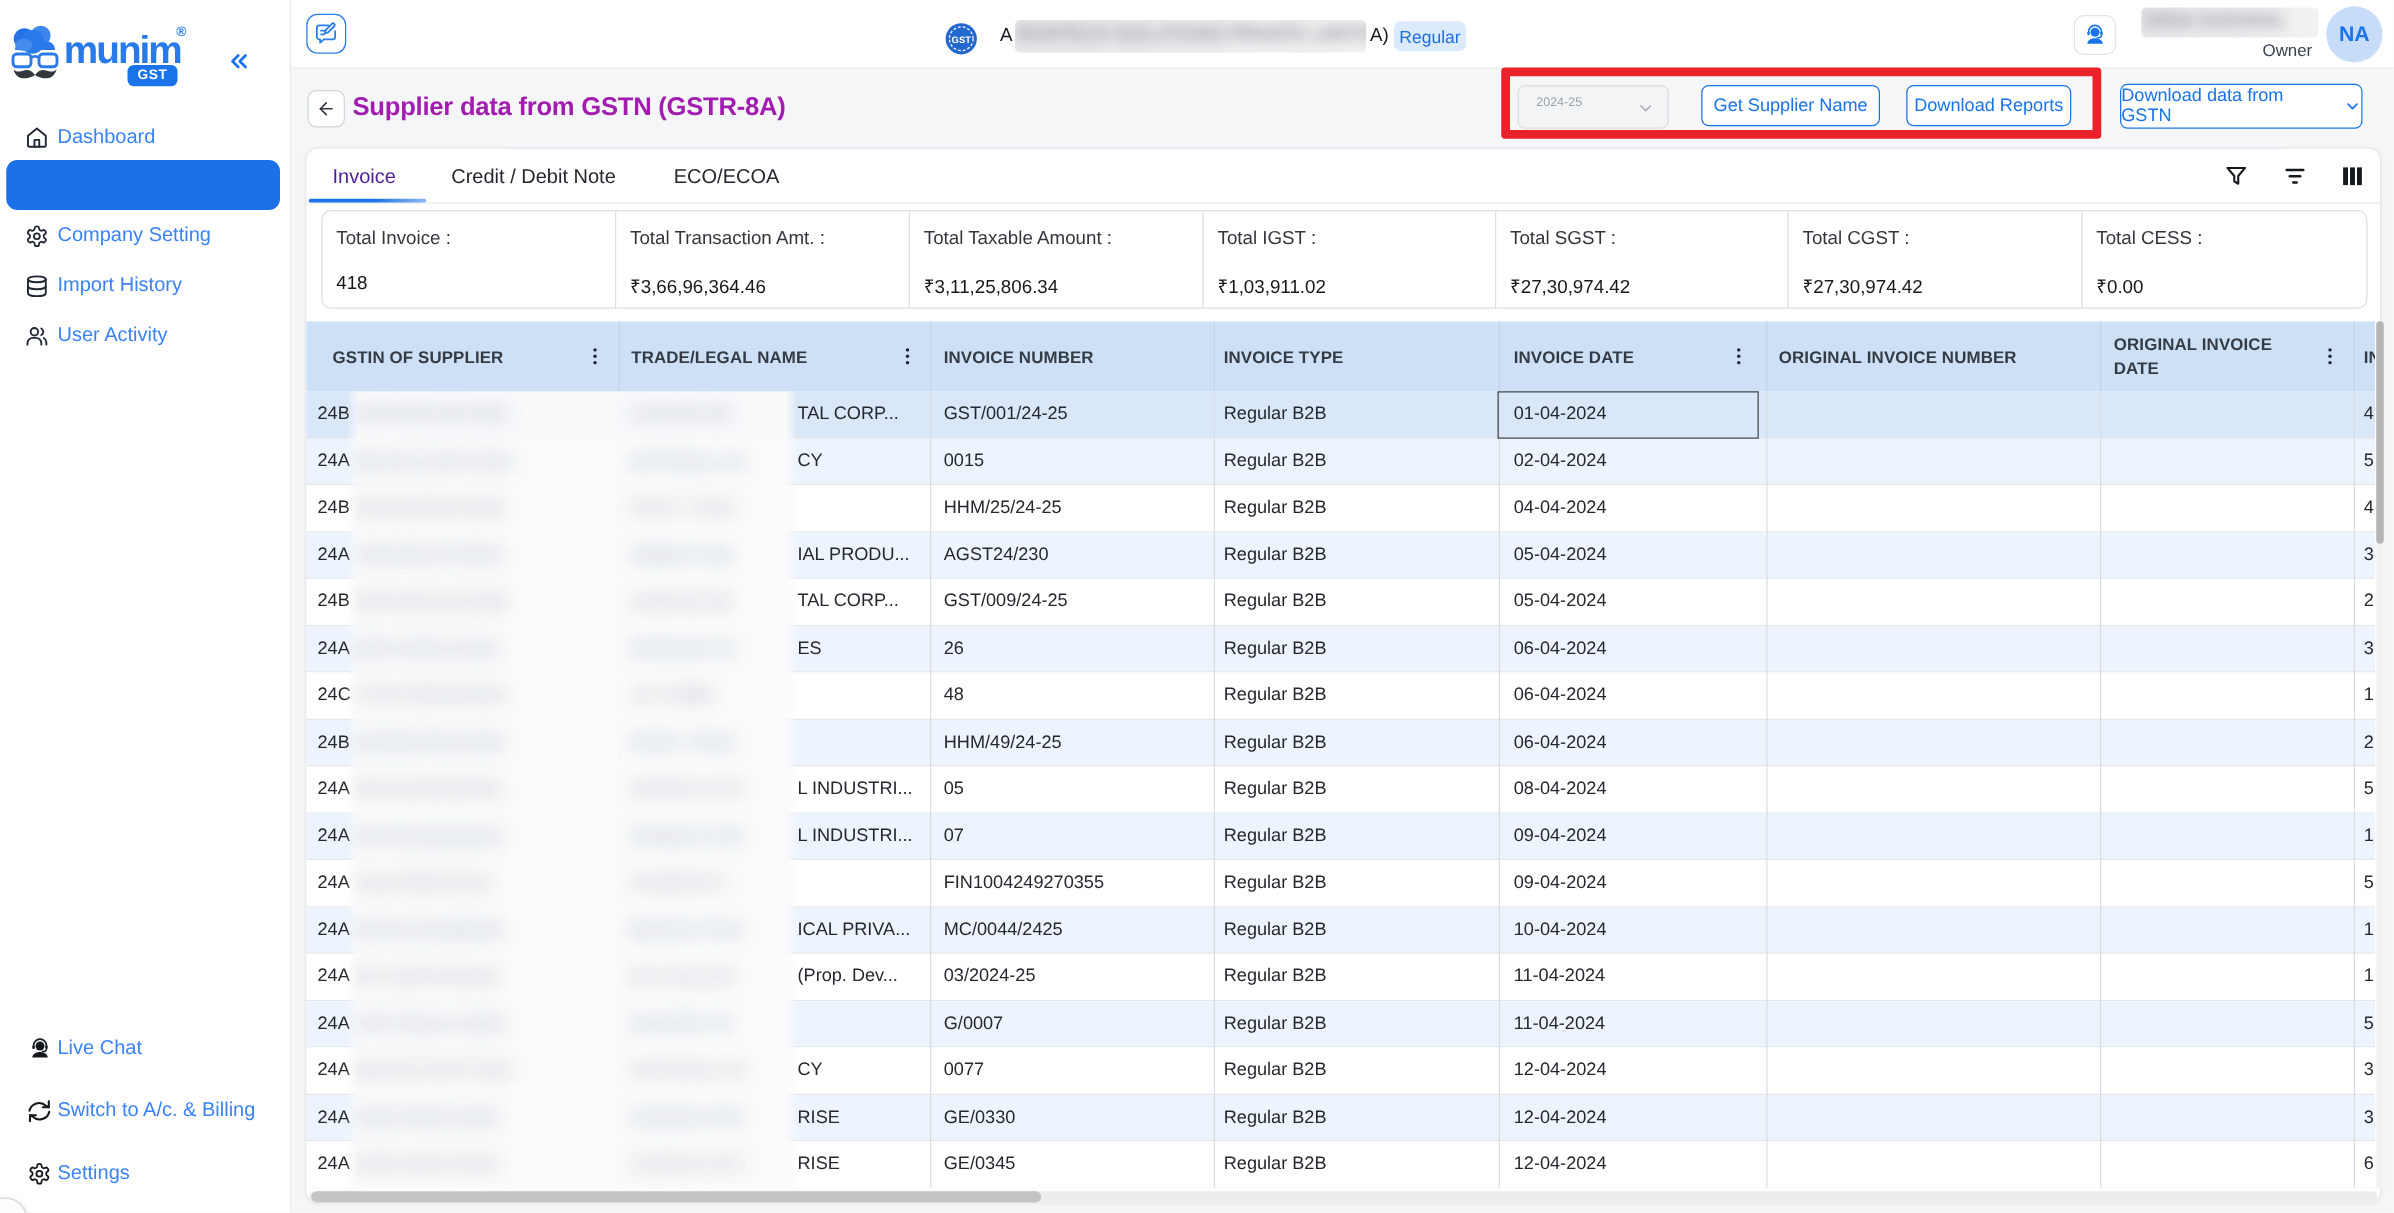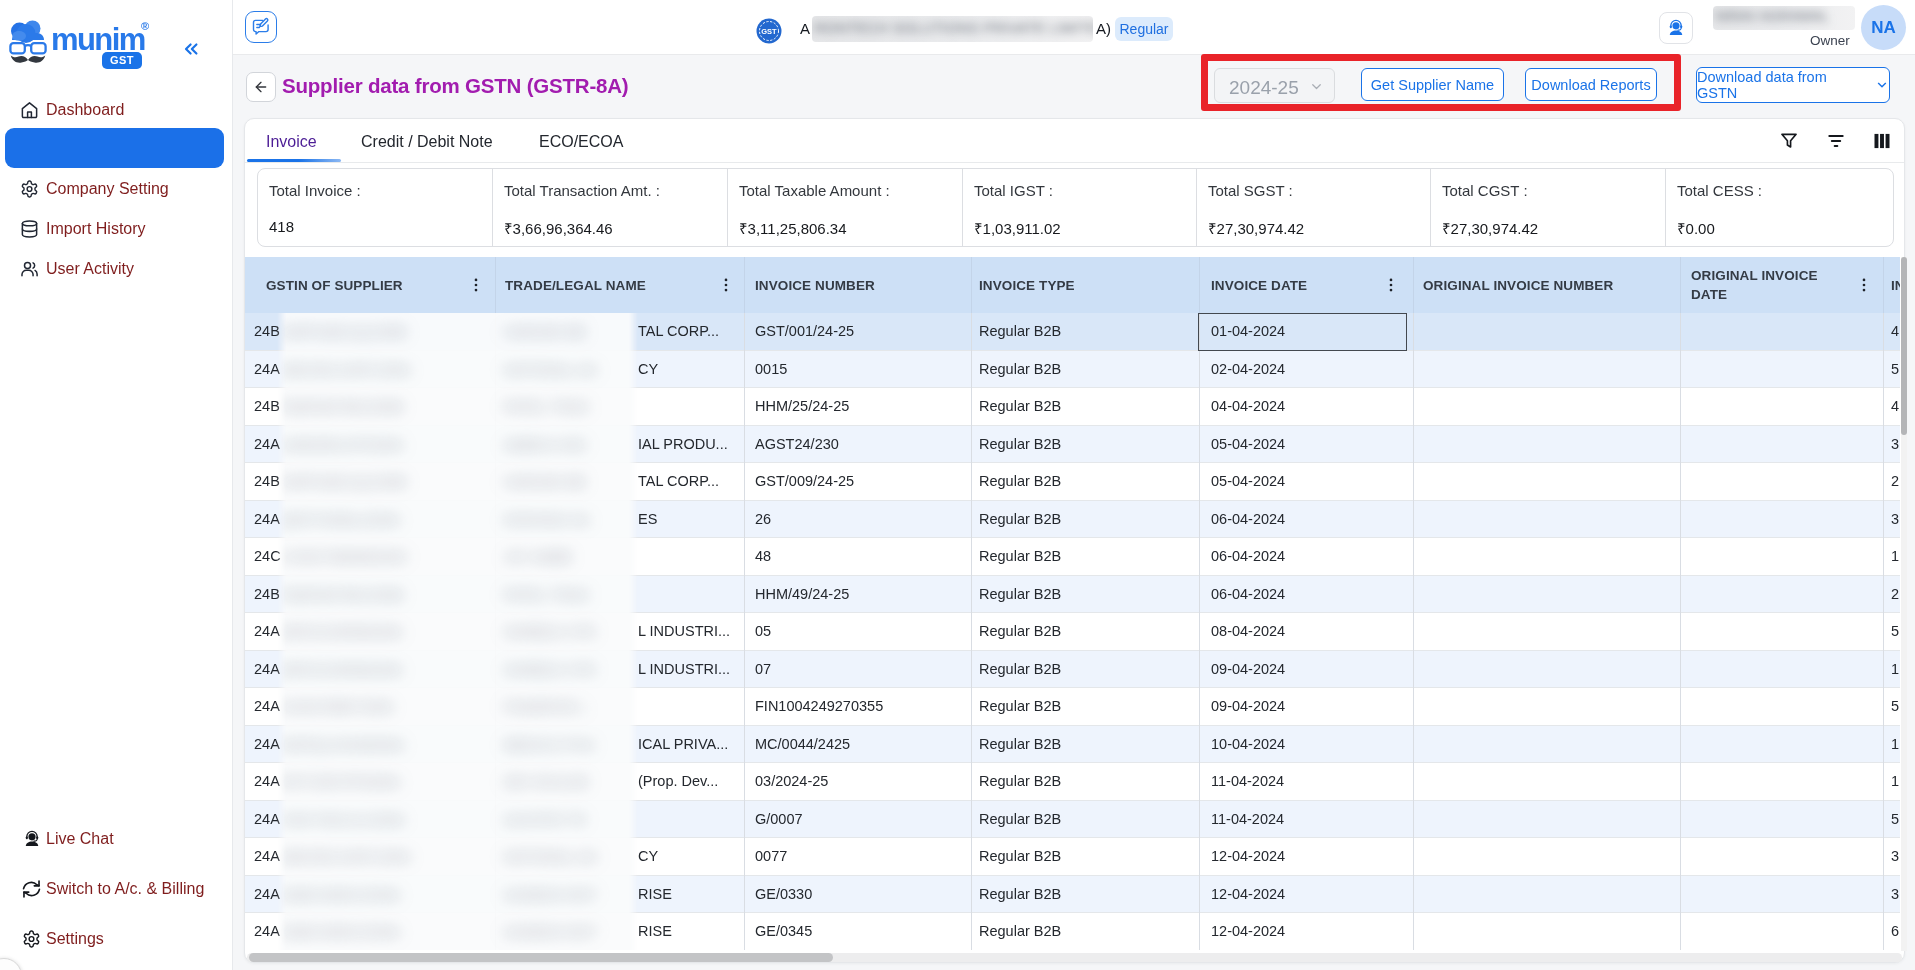--- a/index.html
+++ b/index.html
@@ -9,21 +9,21 @@
 svg{display:block}
 
 #sidebar{position:absolute;left:0;top:0;width:233px;height:970px;background:#fff;
   border-right:1px solid #e7e9ec;z-index:5}
 .mlogo-txt{position:absolute;left:51px;top:22px;font-size:31px;font-weight:bold;
   color:#2879e9;letter-spacing:-1.6px}
 .mlogo-r{position:absolute;left:141px;top:20px;font-size:11px;font-weight:bold;color:#2879e9}
 .gstbadge{position:absolute;left:102px;top:52px;width:40px;height:17px;background:#1a73e8;
   border-radius:5px;color:#fff;font-size:11px;font-weight:bold;text-align:center;line-height:17px;
   letter-spacing:.5px}
-.navitem{position:absolute;left:0;width:233px;height:34px;color:#7f1d1d;font-size:16px}
+.navitem{position:absolute;left:0;width:233px;height:34px;color:#3b82f6;font-size:16px}
 .navitem .ic{position:absolute;left:20px;top:50%;transform:translateY(-50%)}
 .navitem .tx{position:absolute;left:46px;top:50%;transform:translateY(-50%);white-space:nowrap}
 #selpill{position:absolute;left:5px;top:128px;width:219px;height:40px;background:#1b70e8;border-radius:9px}
 .nav-sel{color:#fff;font-weight:500}
 
 #topbar{position:absolute;left:233px;top:0;width:1682px;height:55px;background:#fff;
   border-bottom:1px solid #e9eaec;z-index:4}
 #msgbtn{position:absolute;left:12px;top:11px;width:32px;height:32px;border:1.4px solid #2b7de9;
   border-radius:9px;display:flex;align-items:center;justify-content:center;background:#fff}
 .blurbar{position:absolute;overflow:hidden;border-radius:4px;background:linear-gradient(90deg,#e6e7e9 0%,#ebecee 55%,#f2f2f3 100%)}
@@ -36,21 +36,21 @@
   background:#c7dcf9;color:#1a73e8;font-weight:bold;font-size:17px;display:flex;
   align-items:center;justify-content:center}
 .owner{position:absolute;left:1577px;top:33px;font-size:13.5px;color:#3b4250}
 
 #backbtn{position:absolute;left:246px;top:72px;width:30px;height:30px;border:1px solid #d2d5da;
   border-radius:7px;background:#fff;display:flex;align-items:center;justify-content:center}
 #ptitle{position:absolute;left:282px;top:74px;font-size:20.5px;font-weight:bold;color:#a21caf;
   letter-spacing:-0.2px}
 #selyear{position:absolute;left:1214px;top:68px;width:121px;height:35px;background:#f3f4f6;
   border:1px solid #dadcdf;border-radius:6px}
-#selyear .t{position:absolute;left:14px;top:8px;font-size:19px;color:#9aa1ab}
+#selyear .t{position:absolute;left:14px;top:8px;font-size:10px;color:#9aa1ab}
 .obtn{position:absolute;background:#fff;border:1.4px solid #1a73e8;border-radius:6px;
   color:#1a73e8;font-size:14.5px;font-weight:500;display:flex;align-items:center;justify-content:center}
 #redrect{position:absolute;left:1201px;top:54px;width:480px;height:57px;border:7px solid #e92329;
   border-radius:3px;z-index:9}
 
 #card{position:absolute;left:244px;top:118px;width:1661px;height:845px;background:#fff;
   border:1px solid #e5e7ea;border-radius:10px;box-shadow:0 1px 3px rgba(25,30,40,.05)}
 .tab{position:absolute;top:14px;font-size:16px;color:#23272e;white-space:nowrap}
 #tabline{position:absolute;left:0;top:43px;width:100%;height:1px;background:#e8eaec}
 #tabu{position:absolute;left:2px;top:40px;width:94px;height:3px;border-radius:2px;

